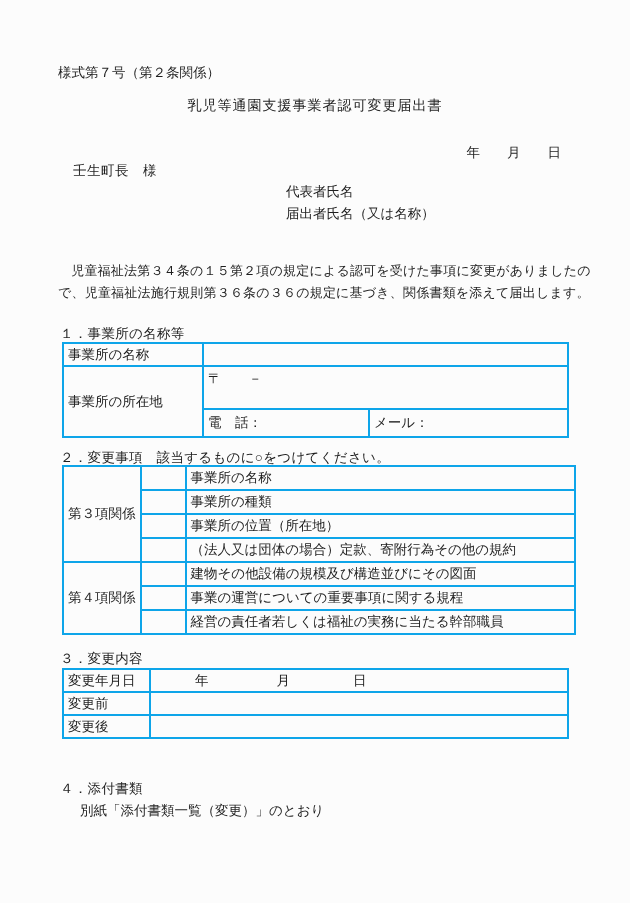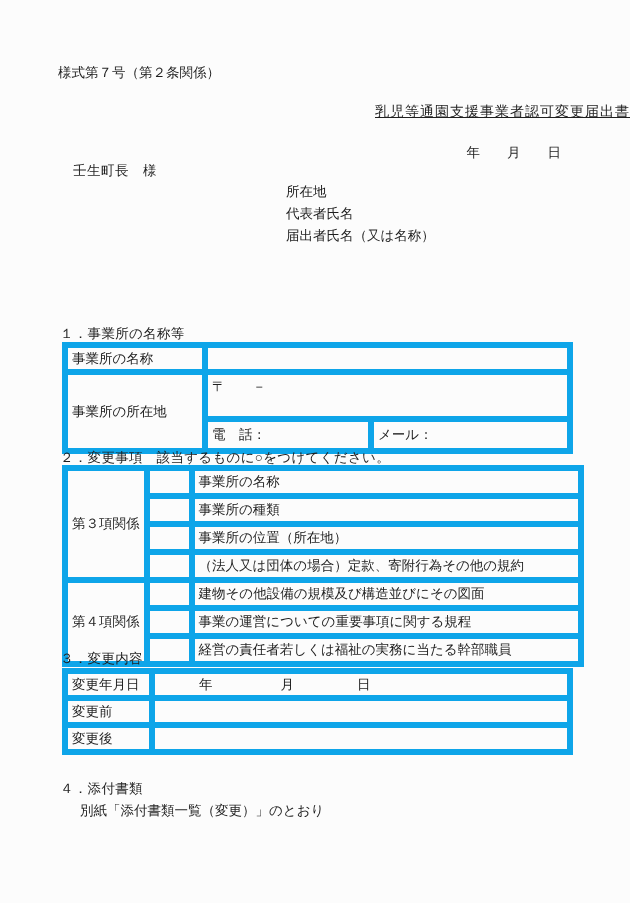--- a/index.html
+++ b/index.html
@@ -10,25 +10,25 @@
     background:#fcfcfc;
     color:#1e1e1e;
     font-family:"Liberation Serif","DejaVu Serif",serif;
     font-size:13.5px;
     overflow:hidden;
   }
   .abs{position:absolute;white-space:nowrap;}
   .body-text{position:absolute;left:58px;width:516px;line-height:22px;letter-spacing:0.2px;}
   .body-text div{white-space:nowrap;}
   .decl-block{position:absolute;left:286px;top:181px;line-height:22px;}
-  .title{position:absolute;left:0;top:103px;width:100%;text-align:right;letter-spacing:1px;font-size:14px;text-decoration:underline;}
+  .title{position:absolute;left:0;top:97px;width:100%;text-align:center;letter-spacing:1px;font-size:14px;}
   .dateline{position:absolute;top:144px;right:69px;}
   .dateline .gap{margin-left:27px;}
   table{border-collapse:collapse;table-layout:fixed;position:absolute;background:#fcfcfc;border:2px solid #565656;}
-  td{border:6px solid #0ea5e9;padding:0 4px;vertical-align:middle;font-size:13.5px;overflow:hidden;white-space:nowrap;}
+  td{border:2px solid #0ea5e9;padding:0 4px;vertical-align:middle;font-size:13.5px;overflow:hidden;white-space:nowrap;}
   .t1{left:62px;top:342px;}
   .t1 td.h1{height:21px;}
   .t1 td.postal{height:38px;vertical-align:top;padding-top:3px;}
   .t1 td.h3{height:26px;}
   .t2{left:62px;top:465px;}
   .t2 td{height:22px;}
   .t3{left:62px;top:668px;}
   .t3 td{height:21px;}
   .t3 .y{margin-left:40px;}
   .t3 .m{margin-left:68px;}
@@ -44,25 +44,28 @@
 
   <div class="title">乳児等通園支援事業者認可変更届出書</div>
 
   <div class="dateline">
     <span>年</span><span class="gap">月</span><span class="gap">日</span>
   </div>
 
   <div class="abs" style="left:73px;top:162px;letter-spacing:0.5px;">壬生町長　様</div>
 
   <div class="decl-block">
-    <div>所在地</div>
     <div>代表者氏名</div>
     <div>届出者氏名（又は名称）</div>
   </div>
 
+  <div class="body-text" style="top:260px;font-size:13px;">
+    <div>　児童福祉法第３４条の１５第２項の規定による認可を受けた事項に変更がありましたの</div>
+    <div>で、児童福祉法施行規則第３６条の３６の規定に基づき、関係書類を添えて届出します。</div>
+  </div>
 
   <div class="abs sec-head" style="left:60px;top:325px;">１．事業所の名称等</div>
 
   <table class="t1">
     <colgroup>
         <col style="width:140px">
         <col style="width:166px">
         <col style="width:199px">
       </colgroup>
     <tbody>

